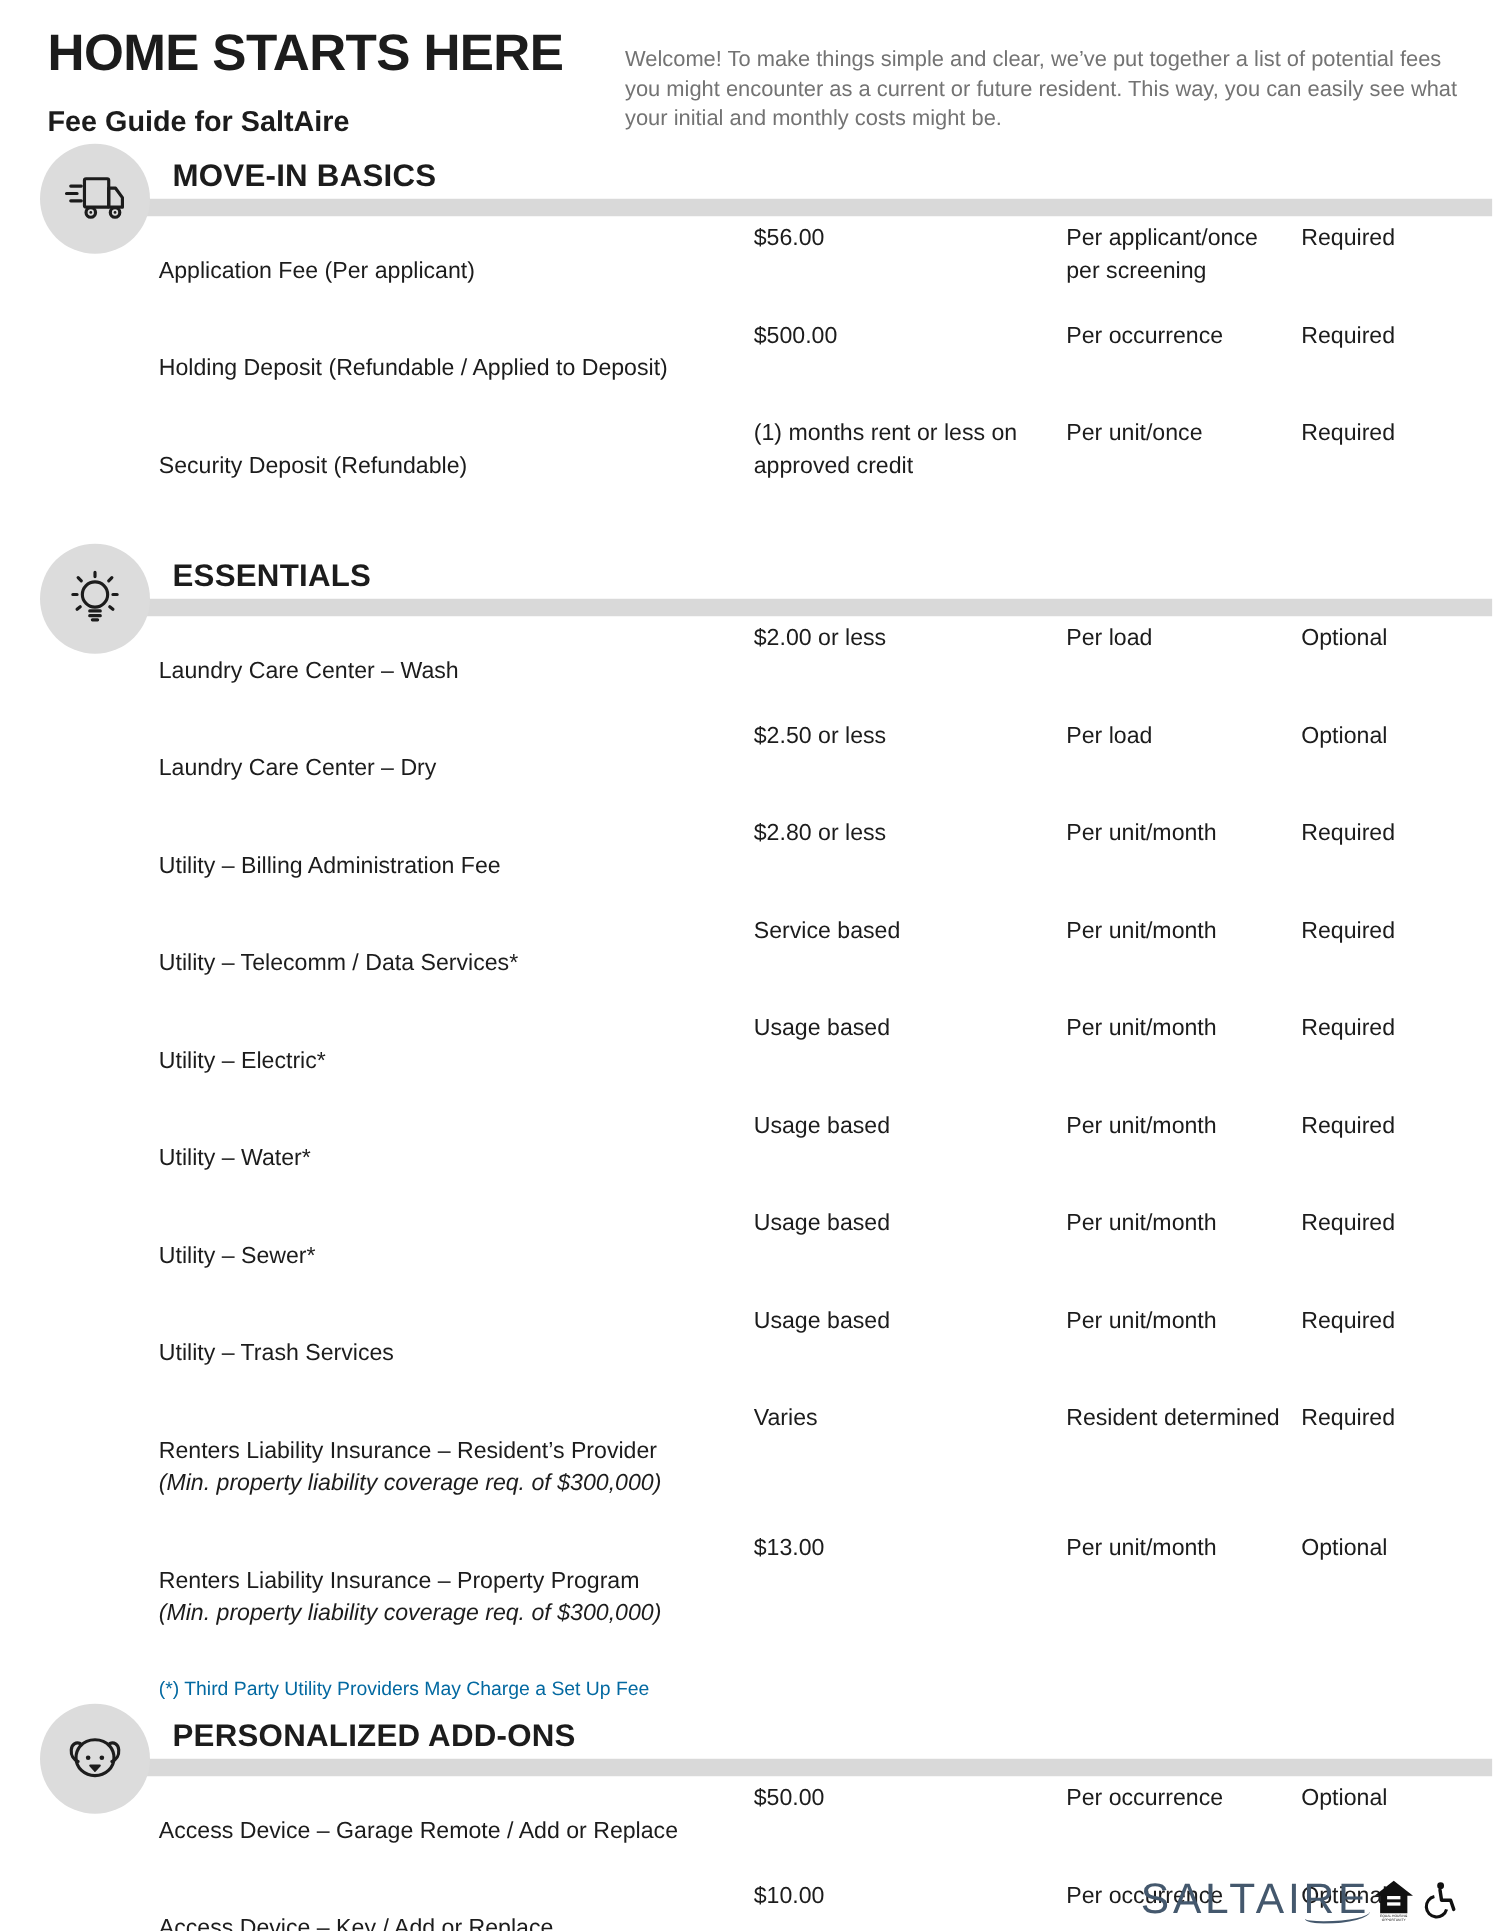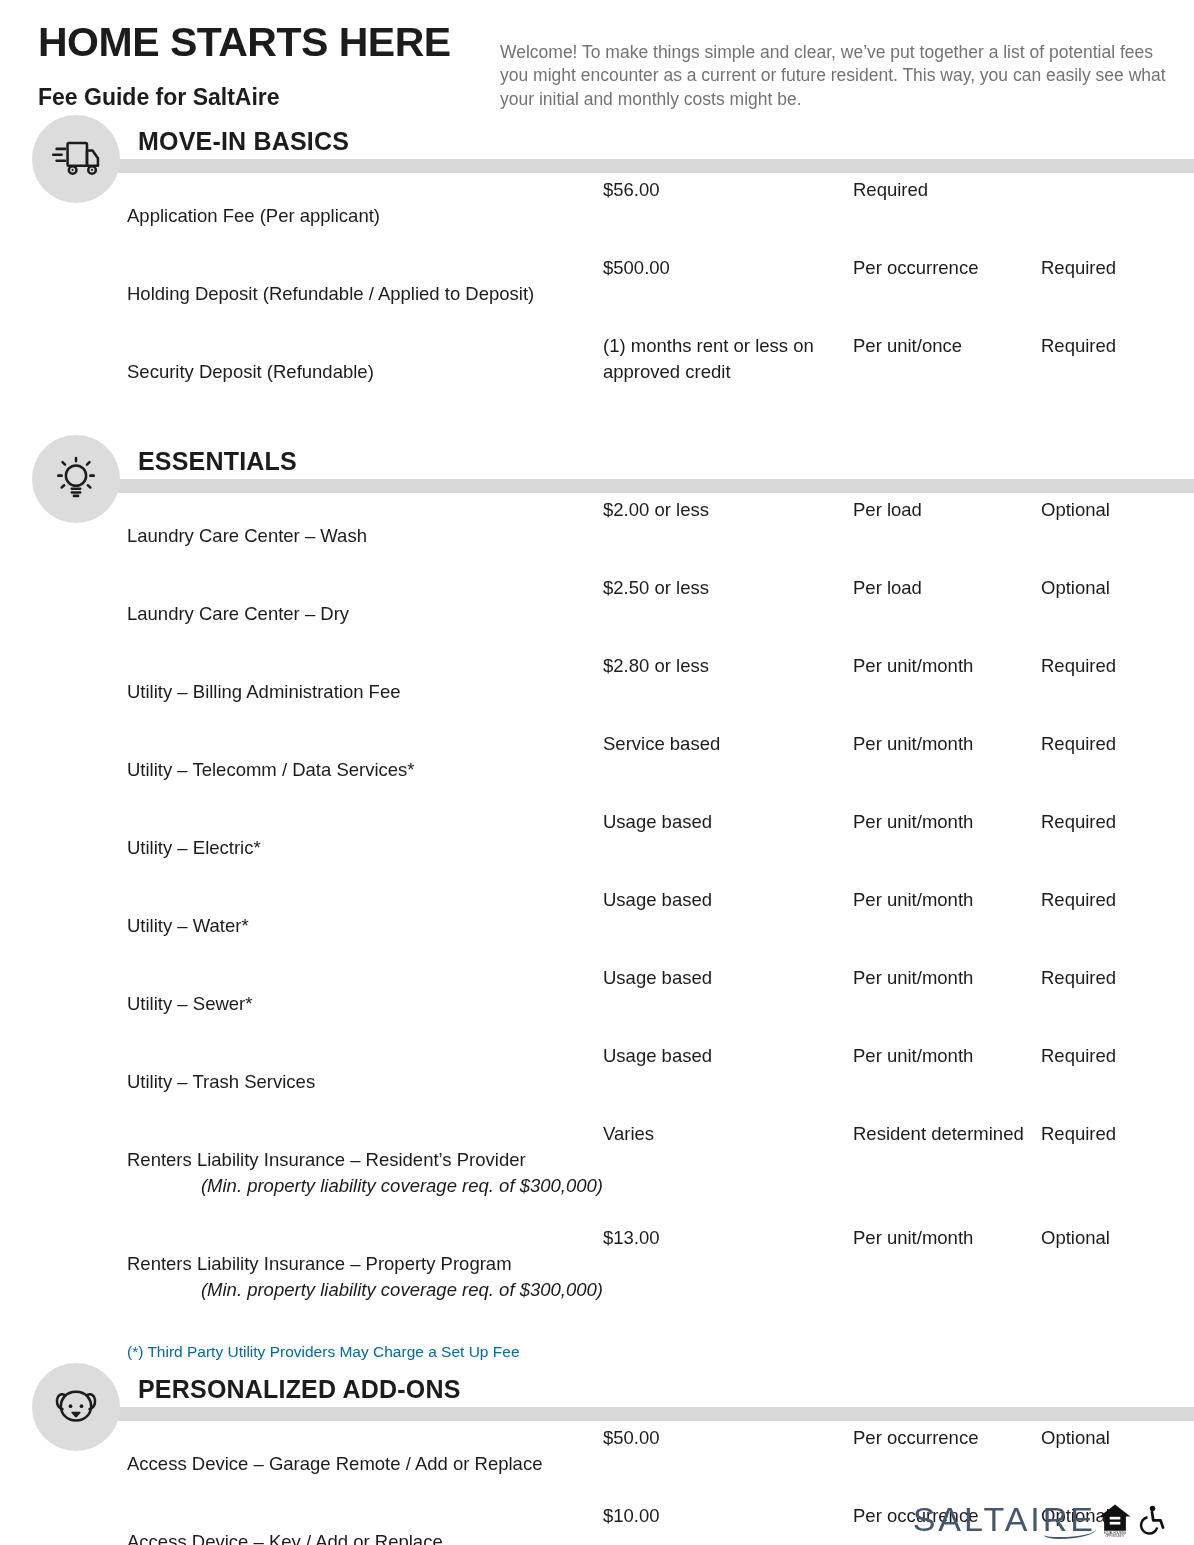--- a/index.html
+++ b/index.html
@@ -5,21 +5,21 @@
   * { box-sizing: border-box; }
   html, body { margin: 0; padding: 0; background: #ffffff; }
   .page {
     width: 1194px; height: 1545px; position: relative; overflow: hidden;
     background: #ffffff; color: #1c1c1c;
     font-family: "Liberation Sans", sans-serif;
     padding: 20px 28px 0 38px;
   }
 
   
-  .top { display: flex; align-items: flex-end; }
+  .top { display: flex; align-items: flex-start; }
   .titles { width: 450px; flex: none; }
   .main-title { font-size: 41px; font-weight: 800; letter-spacing: -0.5px; margin: 0; line-height: 1.1; }
   .sub-title { font-size: 23px; font-weight: 700; margin: 19px 0 0 0; }
   .welcome { flex: 1; font-size: 17.5px; line-height: 23.5px; margin: 16px 0 0 12px; color: #737373; }
 
   
   .section { position: relative; }
   .section-head {
     position: relative; height: 52px; padding-left: 100px;
     display: flex; flex-direction: column; justify-content: flex-end;
@@ -32,21 +32,21 @@
   .icon-circle svg { width: 54px; height: 54px; }
   .section-title { font-size: 25px; font-weight: 800; margin: 0 0 3px 0; letter-spacing: 0.2px; }
   .rule { height: 14px; background: #d9d9d9; margin-left: -44px; margin-right: -28px; }
 
   .rows { margin: 4px 0 0 89px; }
   .row {
     display: grid; grid-template-columns: 476px 250px 188px 1fr;
     font-size: 18.5px; line-height: 26px;
   }
   .cell { white-space: pre-line; }
-  .fee-note { display: block; font-style: italic; text-align: right; }
+  .fee-note { display: block; font-style: italic; }
   .footnote { font-size: 15.5px; margin: 14px 0 0 89px; color: #0369a1; }
 
   .s-move-in { margin-top: 10px; }
   .s-essentials { margin-top: 30px; }
   .s-addons { margin-top: 8px; }
   .brand-row { position: absolute; right: 28px; bottom: 6px; display: flex; align-items: center; gap: 2px; }
   .brand { font-size: 34px; letter-spacing: 3px; font-weight: 400; position: relative; }
   .brand::after {
     content: ""; position: absolute; right: 0; bottom: 0px; width: 52px; height: 12px;
     border-bottom: 2px solid currentColor; border-radius: 0 0 100% 40%;
@@ -131,20 +131,22 @@
       <h3 class="section-title">MOVE-IN BASICS</h3>
       <div class="rule"></div>
     </div>
     <div class="rows">
   <div class="row">
     <div class="cell name">
       <span class="fee-name">Application Fee (Per applicant)</span>
       
     </div>
     <div class="cell amount">$56.00</div>
+    <div class="cell freq">Per applicant/once
+per screening</div>
     <div class="cell status">Required</div>
   </div>
 
   <div class="row">
     <div class="cell name">
       <span class="fee-name">Holding Deposit (Refundable / Applied to Deposit)</span>
       
     </div>
     <div class="cell amount">$500.00</div>
     <div class="cell freq">Per occurrence</div>

